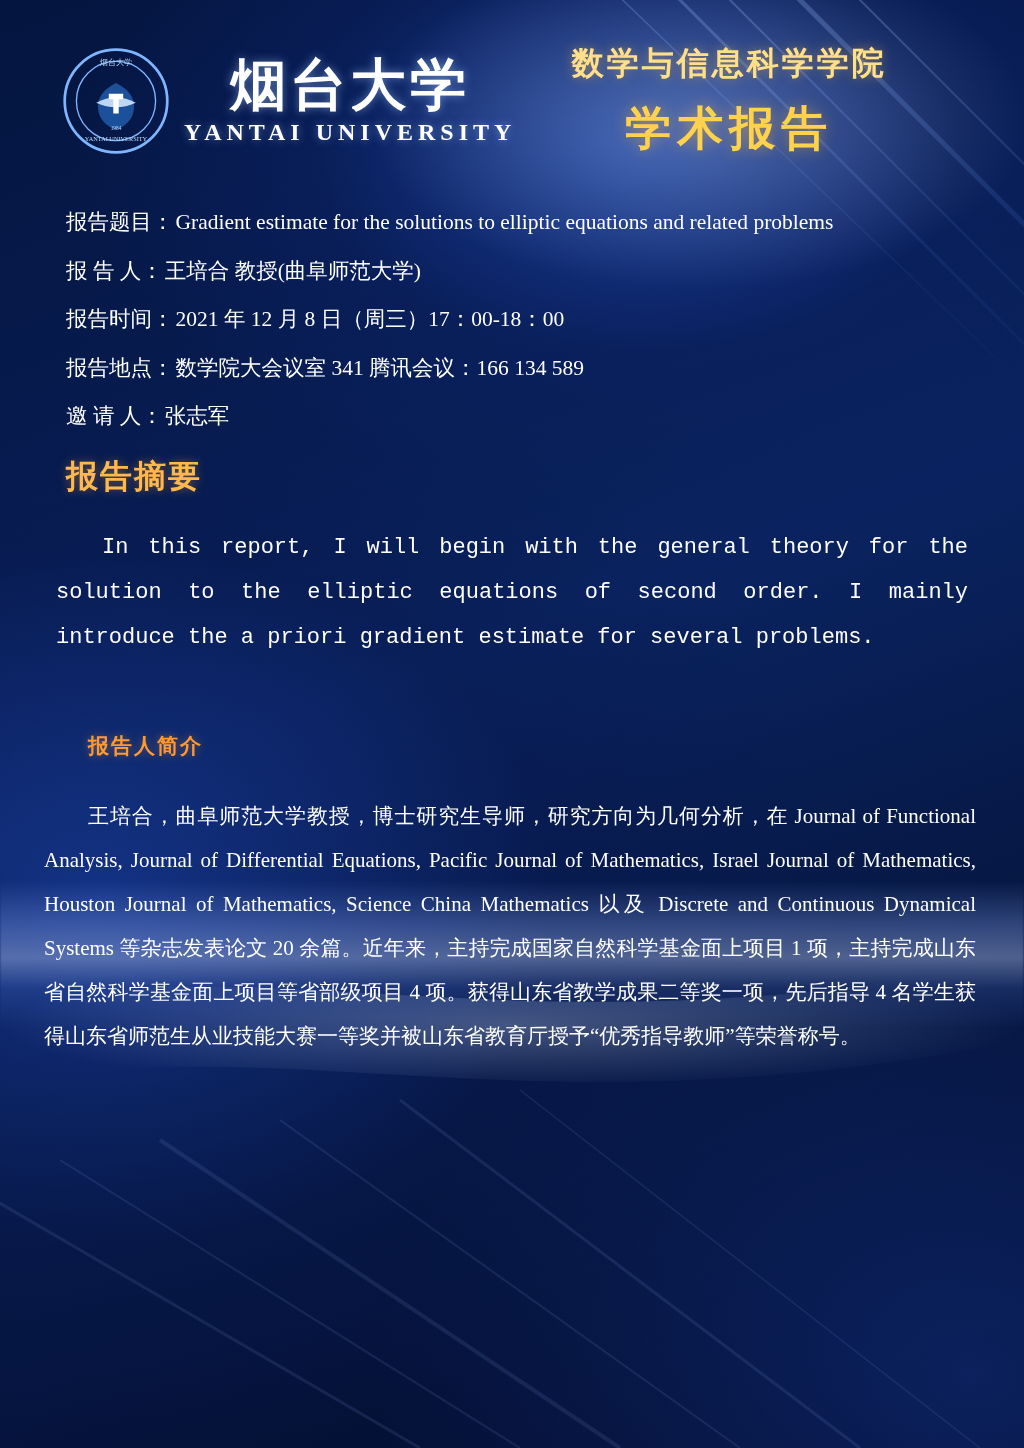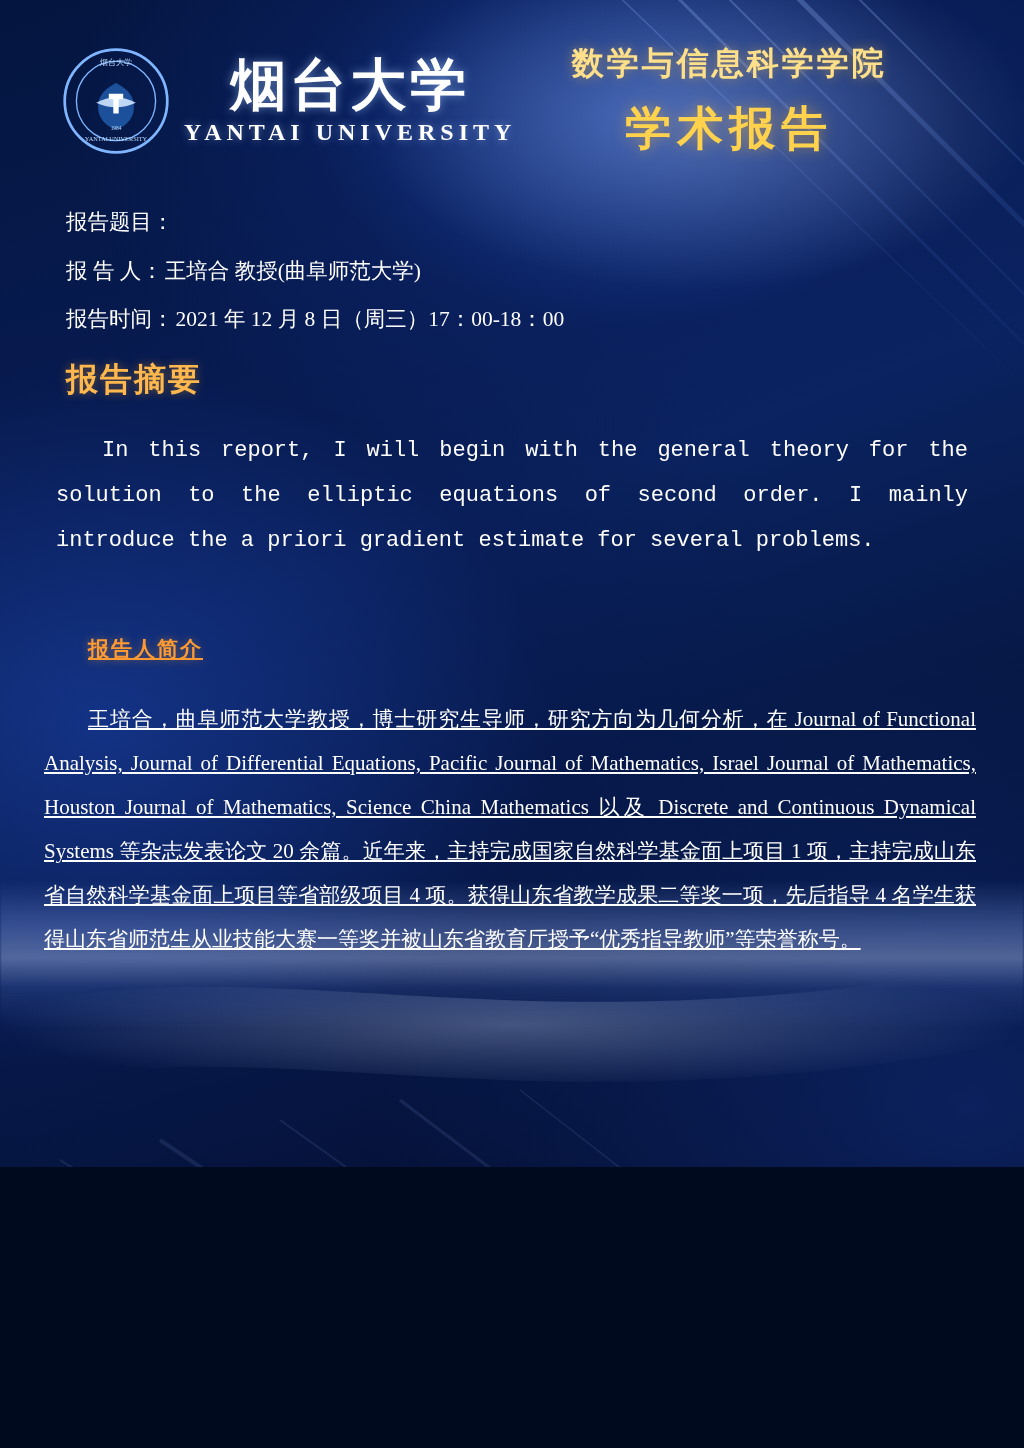--- a/index.html
+++ b/index.html
@@ -9,21 +9,21 @@
   body {
     width: 1024px;
     height: 1448px;
     font-family: "Liberation Serif", serif;
     background: #000a1e;
     overflow: hidden;
   }
   .poster {
     position: relative;
     width: 1024px;
-    height: 1167px;
+    height: 1448px;
     overflow: hidden;
     background:
       radial-gradient(ellipse 720px 460px at 62% 10%, rgba(30,70,170,0.85) 0%, rgba(12,34,100,0.55) 45%, rgba(4,12,44,0.0) 78%),
       radial-gradient(ellipse 900px 700px at 10% 62%, rgba(24,58,150,0.7) 0%, rgba(8,24,78,0.4) 50%, rgba(2,8,34,0) 80%),
       radial-gradient(ellipse 800px 600px at 95% 95%, rgba(18,48,130,0.55) 0%, rgba(4,14,52,0) 75%),
       linear-gradient(160deg, #04153f 0%, #061a4c 22%, #0a2360 45%, #061845 68%, #030c2c 100%);
   }
   
   .streaks {
     position: absolute;
@@ -155,21 +155,20 @@
     font-family: Liberation Mono, monospace;
   }
   .bio {
     position: relative;
     margin: 26px 48px 0 44px;
     color: #ffffff;
     font-size: 21px;
     line-height: 2.1;
     text-align: justify;
     text-indent: 44px;
-    text-decoration: underline;
   }
 </style>
 </head>
 <body>
 
 <div class="poster">
 
   <div class="streaks">
     <svg width="1024" height="1448" viewBox="0 0 1024 1448" xmlns="http://www.w3.org/2000/svg">
       <defs>
@@ -227,29 +226,38 @@
     </div>
     <div class="header-titles">
       <div class="title-line1">数学与信息科学学院</div>
       <div class="title-line2">学术报告</div>
     </div>
   </div>
 
   <div class="info">
     <div class="info-row">
       <span class="info-label">报告题目：</span>
+      <span class="info-value">Gradient estimate for the solutions to elliptic equations and related problems</span>
     </div>
     <div class="info-row">
       <span class="info-label">报 告 人：</span>
       <span class="info-value">王培合 教授(曲阜师范大学)</span>
     </div>
     <div class="info-row">
       <span class="info-label">报告时间：</span>
       <span class="info-value">2021 年 12 月 8 日（周三）17：00-18：00</span>
     </div>
+    <div class="info-row">
+      <span class="info-label">报告地点：</span>
+      <span class="info-value">数学院大会议室 341  腾讯会议：166 134 589</span>
+    </div>
+    <div class="info-row">
+      <span class="info-label">邀 请 人：</span>
+      <span class="info-value">张志军</span>
+    </div>
   </div>
 
   <div class="section-head">报告摘要</div>
   <div class="abstract">In this report, I will begin with the general theory for the solution to the elliptic equations of second order. I mainly introduce the a priori gradient estimate for several problems.</div>
 
   <div class="section-head bio">报告人简介</div>
   <div class="bio">王培合，曲阜师范大学教授，博士研究生导师，研究方向为几何分析，在 Journal of Functional Analysis, Journal of Differential Equations, Pacific Journal of Mathematics, Israel Journal of Mathematics,  Houston Journal of Mathematics, Science China Mathematics 以及 Discrete and Continuous Dynamical Systems 等杂志发表论文 20 余篇。近年来，主持完成国家自然科学基金面上项目 1 项，主持完成山东省自然科学基金面上项目等省部级项目 4 项。获得山东省教学成果二等奖一项，先后指导 4 名学生获得山东省师范生从业技能大赛一等奖并被山东省教育厅授予“优秀指导教师”等荣誉称号。</div>
 
 </div>
 

